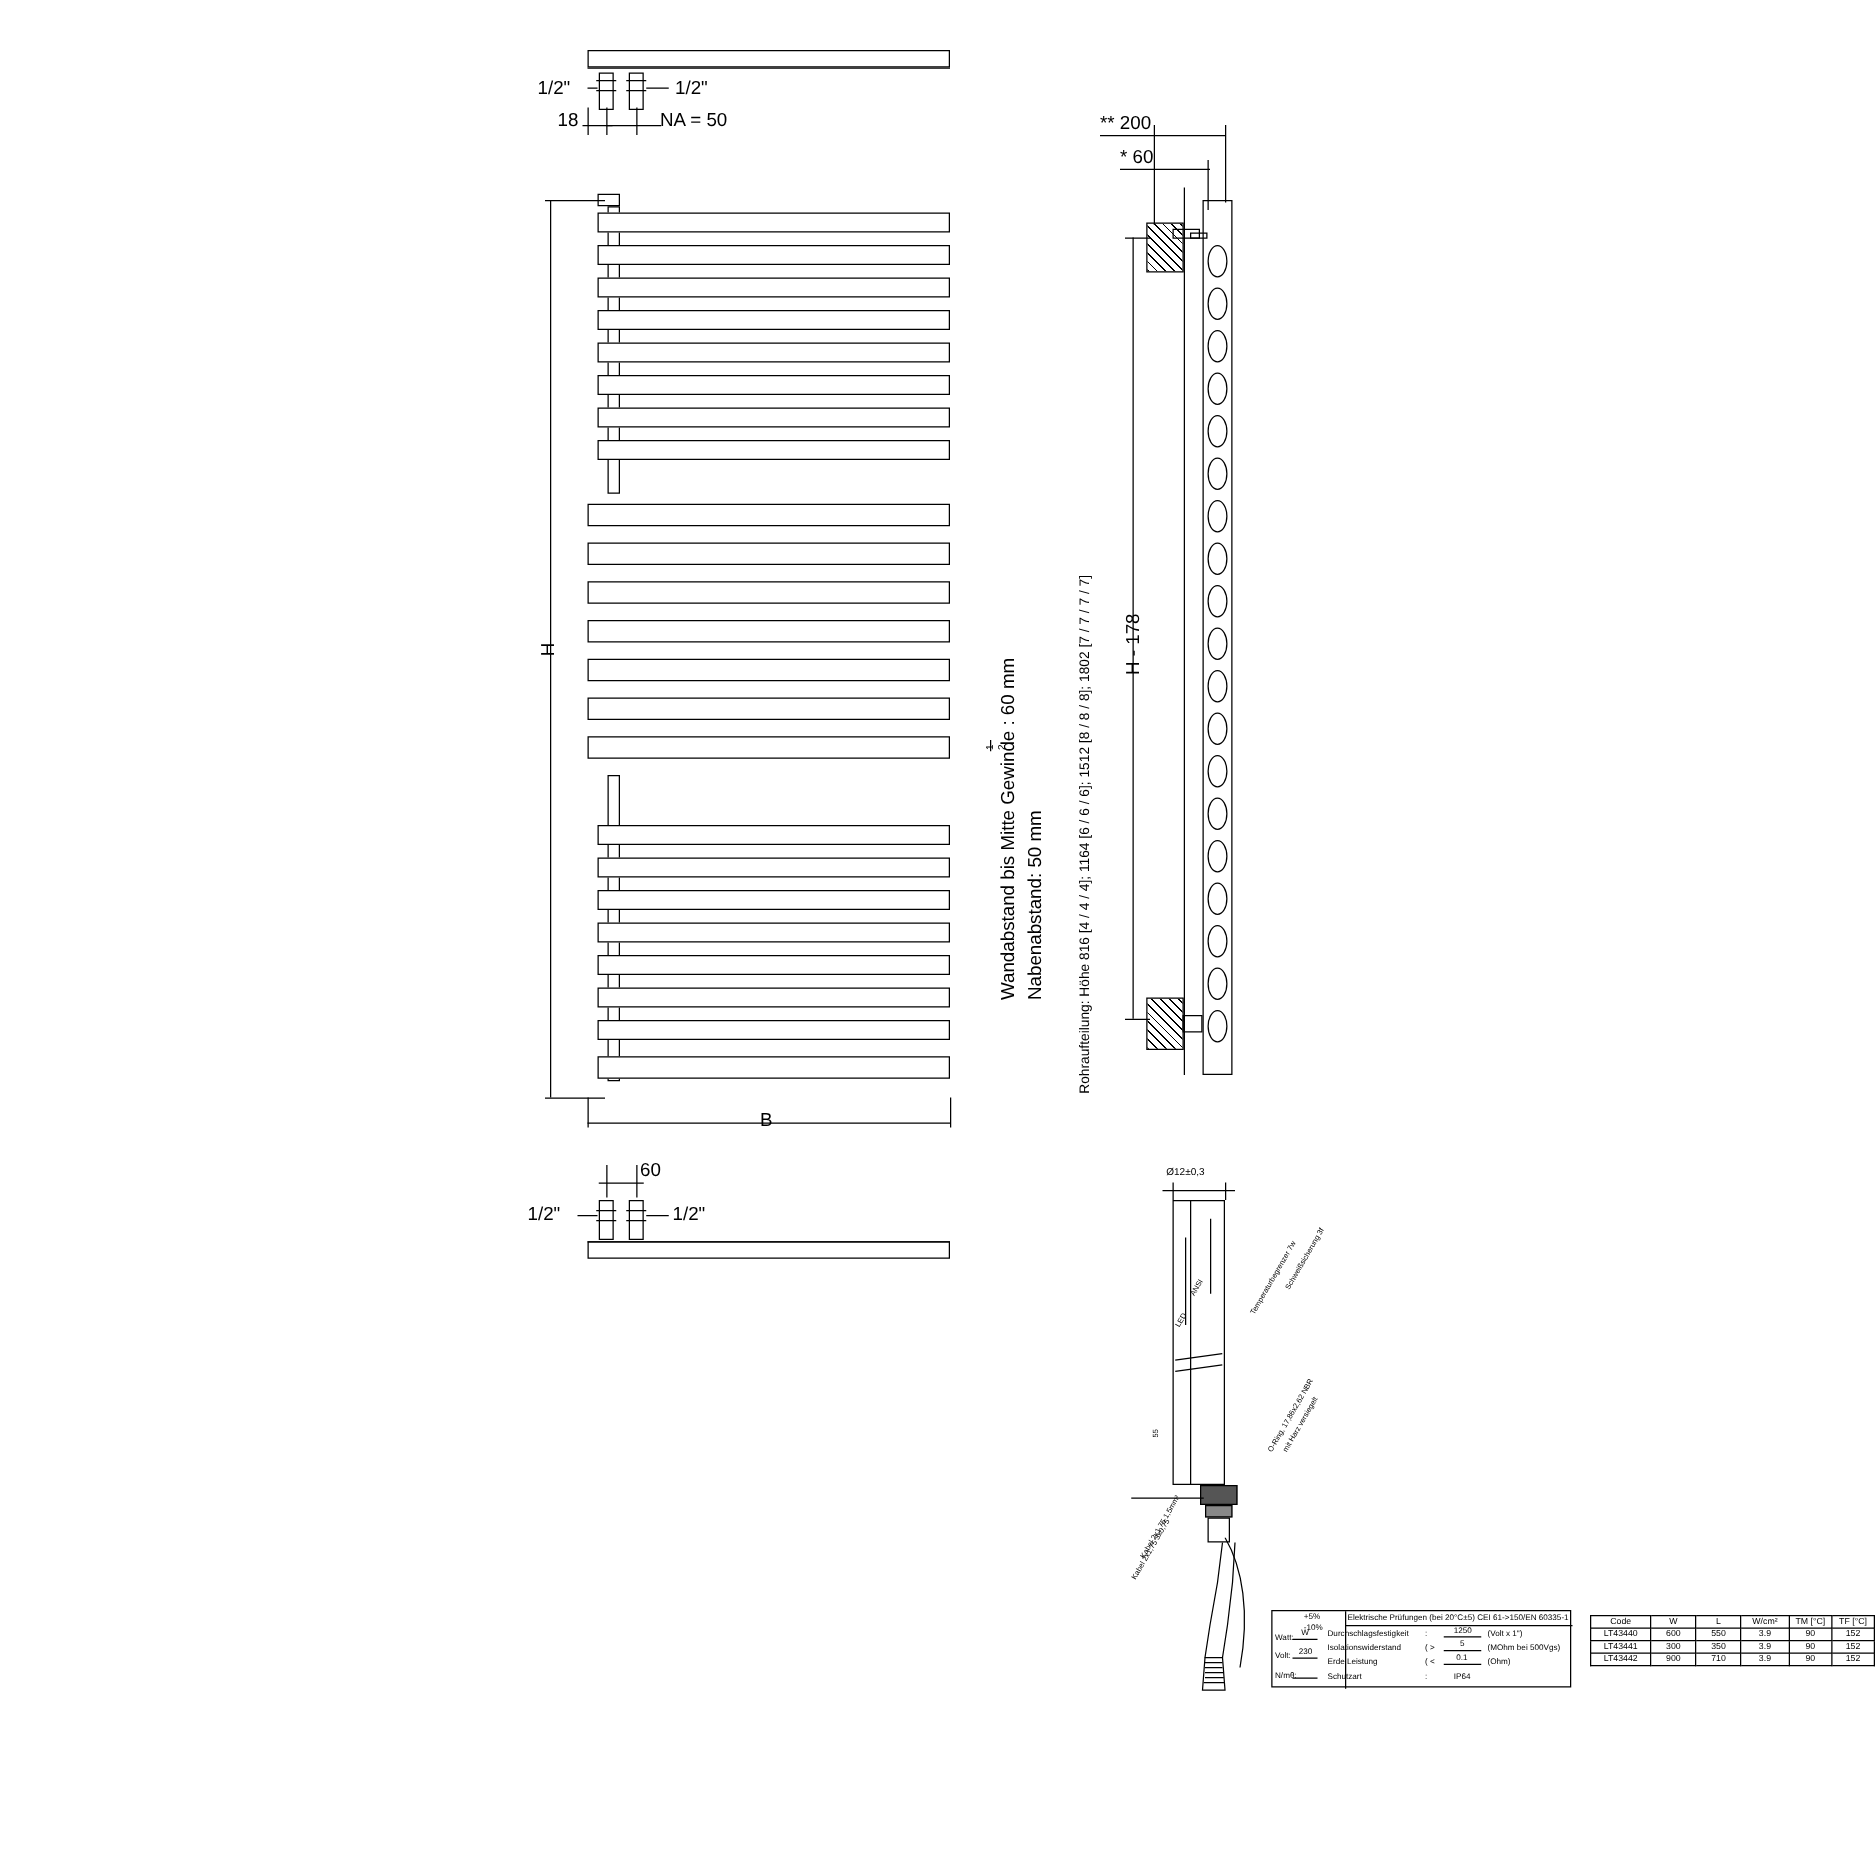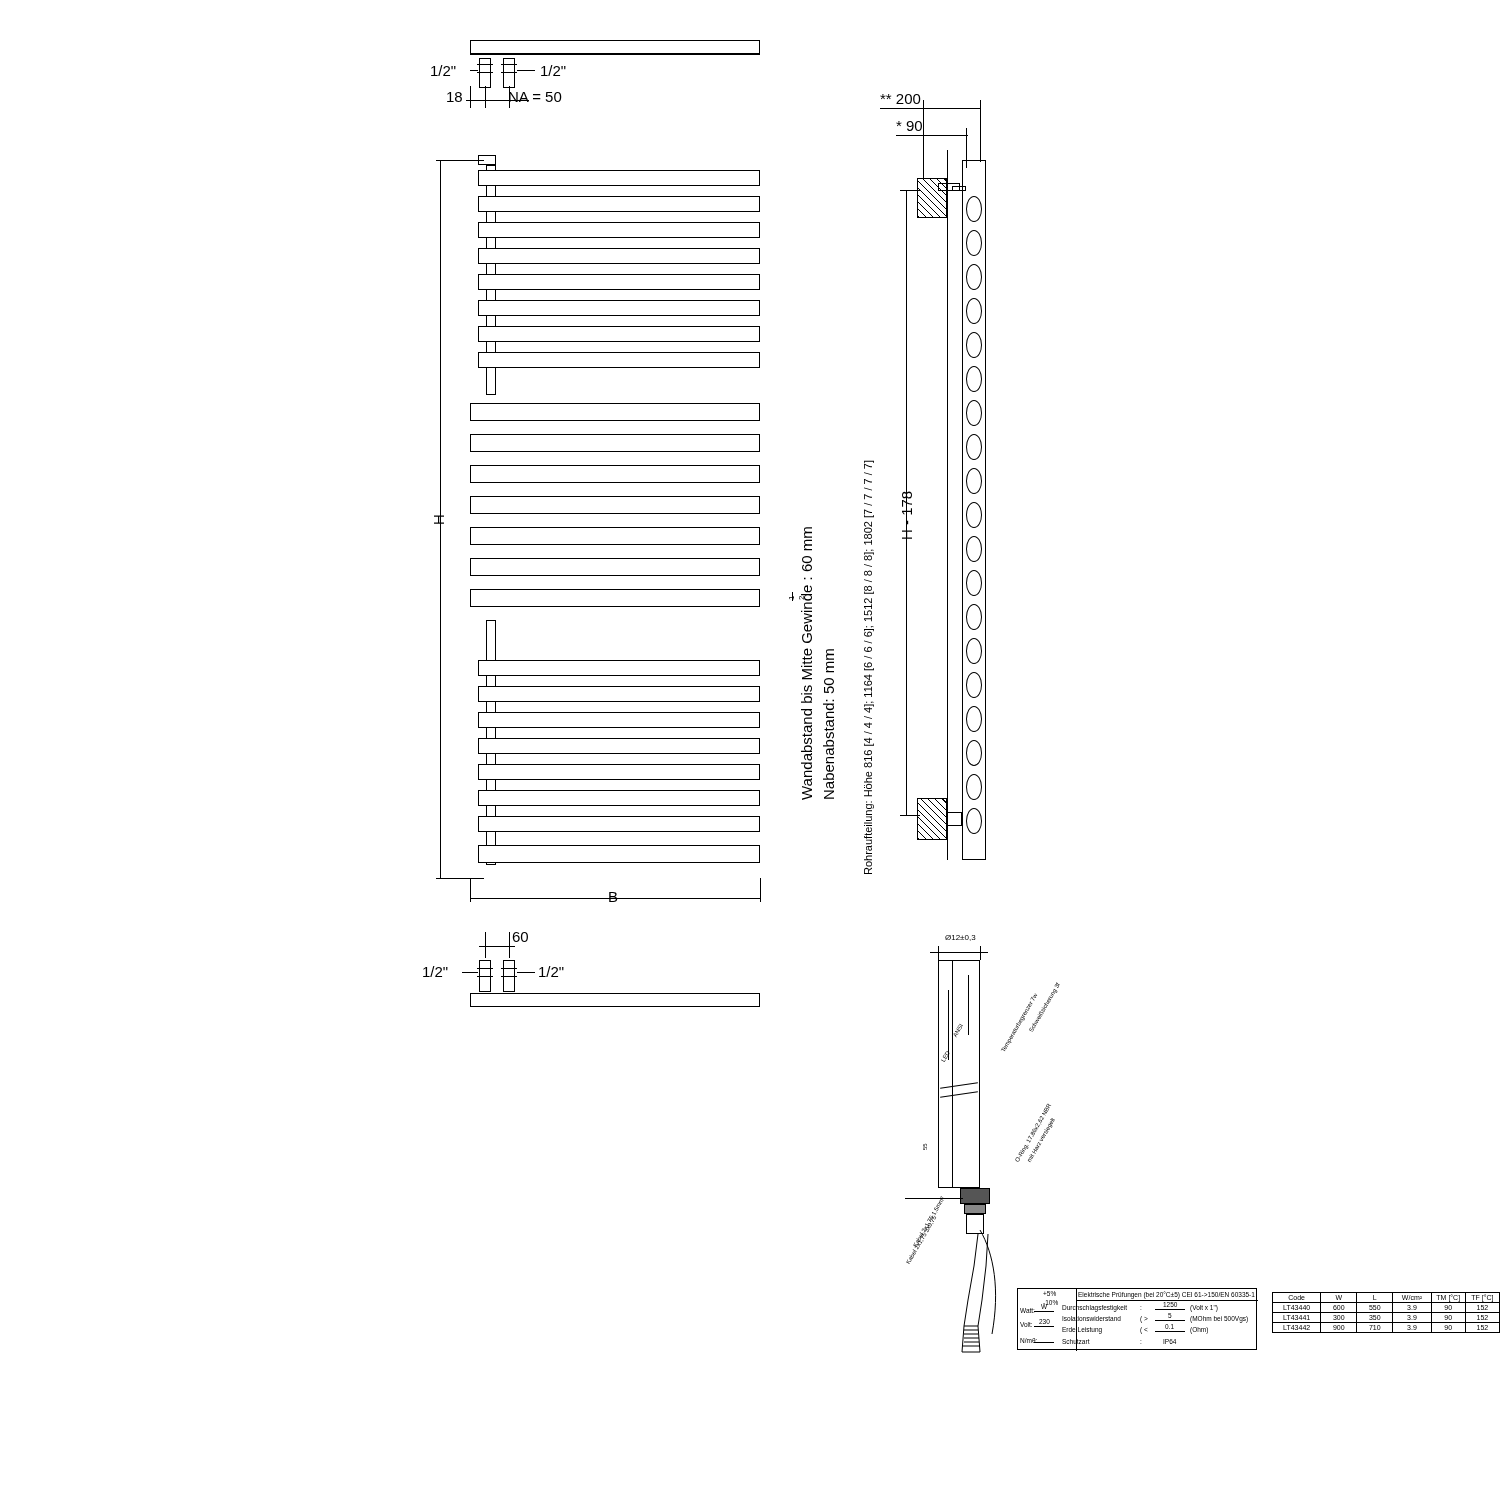--- a/index.html
+++ b/index.html
@@ -46,21 +46,21 @@
 
     <div class="lbl" style="left:430px;top:62px;">1/2"</div>
     <div class="lbl" style="left:540px;top:62px;">1/2"</div>
 
     <div class="vln ln" style="left:470px;top:86px;width:1px;height:22px;"></div>
     <div class="vln ln" style="left:485px;top:86px;width:1px;height:22px;"></div>
     <div class="vln ln" style="left:509px;top:86px;width:1px;height:22px;"></div>
     <div class="hln ln" style="left:466px;top:100px;width:24px;"></div>
     <div class="hln ln" style="left:485px;top:100px;width:44px;"></div>
     <div class="lbl" style="left:446px;top:88px;">18</div>
-    <div class="lbl" style="left:508px;top:88px;">NA = 50</div>
+    <div class="lbl" style="left:528px;top:88px;">NA = 50</div>
   </div>
 
   <div>
 
     <div class="vln ln" style="left:440px;top:160px;height:718px;"></div>
     <div class="hln ln" style="left:436px;top:160px;width:48px;"></div>
     <div class="hln ln" style="left:436px;top:878px;width:48px;"></div>
     <div class="lbl vert" style="left:430px;top:525px;transform:rotate(-90deg);">H</div>
 
     <div class="hln ln" style="left:470px;top:898px;width:290px;"></div>
@@ -169,40 +169,40 @@
     <div class="oval" style="left:966px;top:774px;width:16px;height:26px;"></div>
     <div class="oval" style="left:966px;top:808px;width:16px;height:26px;"></div>
 
     <div class="hln ln" style="left:880px;top:108px;width:100px;"></div>
     <div class="vln ln" style="left:923px;top:100px;height:80px;"></div>
     <div class="vln ln" style="left:980px;top:100px;height:62px;"></div>
     <div class="lbl" style="left:880px;top:90px;">** 200</div>
 
     <div class="hln ln" style="left:896px;top:135px;width:72px;"></div>
     <div class="vln ln" style="left:966px;top:128px;height:40px;"></div>
-    <div class="lbl" style="left:896px;top:117px;">* 90</div>
+    <div class="lbl" style="left:896px;top:117px;">* 60</div>
 
     <div class="vln ln" style="left:906px;top:190px;height:625px;"></div>
     <div class="hln ln" style="left:900px;top:190px;width:20px;"></div>
     <div class="hln ln" style="left:900px;top:815px;width:20px;"></div>
     <div class="lbl" style="left:898px;top:540px;transform:rotate(-90deg);transform-origin:0 0;">H - 178</div>
   </div>
 
   <div>
 
     <div class="rect" style="left:938px;top:960px;width:42px;height:228px;"></div>
     <div class="vln ln" style="left:952px;top:960px;height:228px;"></div>
 
     <div class="hln ln" style="left:940px;top:1085px;width:38px;transform:rotate(-8deg);"></div>
     <div class="hln ln" style="left:940px;top:1094px;width:38px;transform:rotate(-8deg);"></div>
 
     <div class="hln ln" style="left:930px;top:952px;width:58px;"></div>
     <div class="vln ln" style="left:938px;top:946px;height:14px;"></div>
     <div class="vln ln" style="left:980px;top:946px;height:14px;"></div>
-    <div class="lbl xs" style="left:933px;top:933px;margin-left:12px;">Ø12±0,3</div>
+    <div class="lbl xs" style="left:933px;top:933px;">Ø12±0,3</div>
 
     <div class="ln" style="left:948px;top:990px;width:1px;height:70px;"></div>
     <div class="ln" style="left:968px;top:975px;width:1px;height:60px;background:#000;"></div>
 
     <div class="lbl xxs" style="left:940px;top:1060px;transform:rotate(-60deg);transform-origin:0 0;">LED</div>
     <div class="lbl xxs" style="left:1000px;top:1050px;transform:rotate(-60deg);transform-origin:0 0;">Temperaturbegrenzer 7w</div>
     <div class="lbl xxs" style="left:1028px;top:1030px;transform:rotate(-60deg);transform-origin:0 0;">Schweißsicherung 3f</div>
     <div class="lbl xxs" style="left:1014px;top:1160px;transform:rotate(-60deg);transform-origin:0 0;">O-Ring, 17,86x2,62 NBR</div>
     <div class="lbl xxs" style="left:1026px;top:1160px;transform:rotate(-60deg);transform-origin:0 0;">mit Harz versiegelt</div>
     <div class="lbl xxs" style="left:922px;top:1150px;transform:rotate(-90deg);transform-origin:0 0;">55</div>

